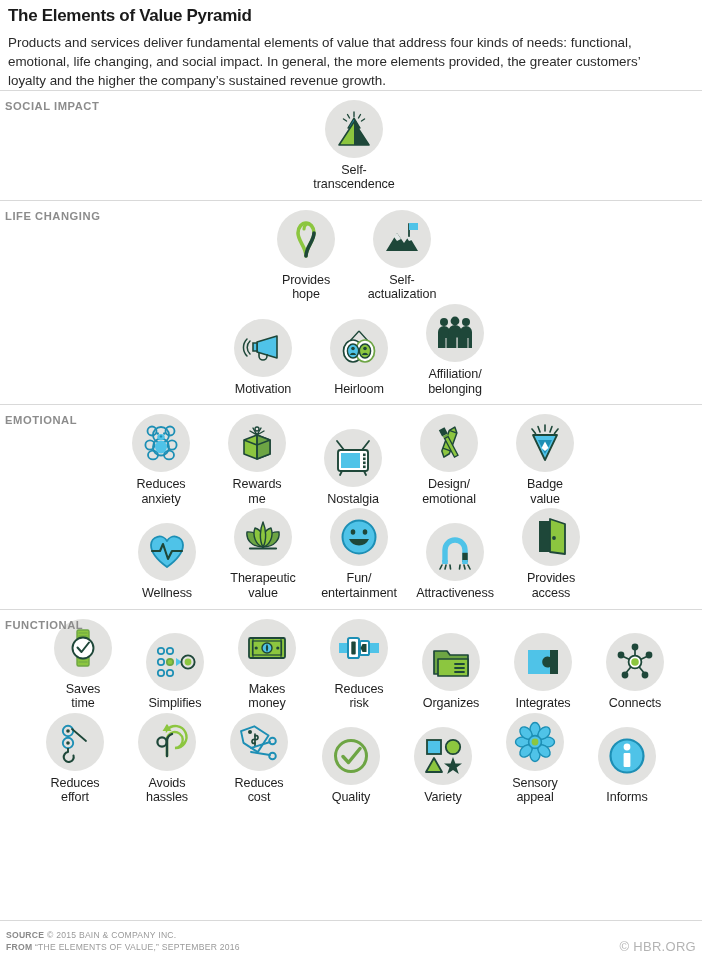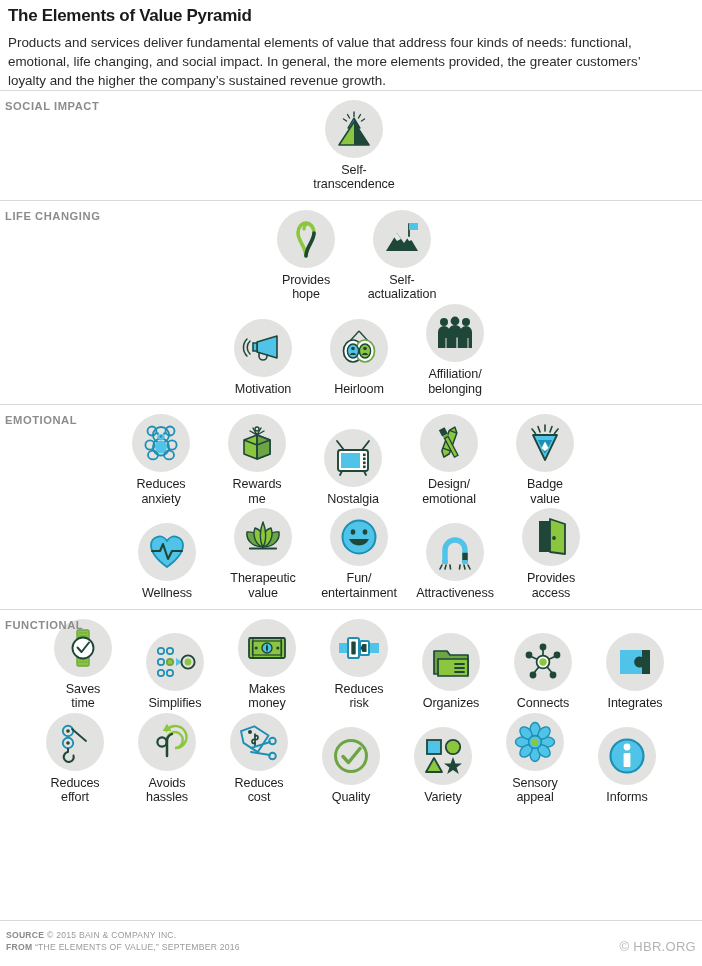--- a/index.html
+++ b/index.html
@@ -449,48 +449,48 @@
                     <line x1="24" y1="26" x2="33" y2="26"></line>
                     <line x1="24" y1="30" x2="33" y2="30"></line>
                   </g>
                 </svg>
               </div>
               <div class="lbl">Organizes</div>
             </div>
             <div class="cell narrow">
               <div class="disc">
                 <svg width="40" height="40" viewBox="0 0 40 40">
+                  <rect x="5" y="8" width="30" height="24" fill="#1E4739"></rect>
+                  <path d="M27 8 L5 8 L5 32 L27 32 L27 25 A5.5 5.5 0 1 1 27 15 Z" fill="#4FC3E8"></path>
+                </svg>
+              </div>
+              <div class="lbl">Integrates</div>
+            </div>
+            <div class="cell narrow">
+              <div class="disc">
+                <svg width="40" height="40" viewBox="0 0 40 40">
                   <g stroke="#1E4739" stroke-width="1.7">
                     <line x1="20" y1="20" x2="20" y2="6"></line>
                     <line x1="20" y1="20" x2="33" y2="14"></line>
                     <line x1="20" y1="20" x2="30" y2="32"></line>
                     <line x1="20" y1="20" x2="10" y2="32"></line>
                     <line x1="20" y1="20" x2="7" y2="14"></line>
                   </g>
                   <g fill="#1E4739">
                     <circle cx="20" cy="5" r="3.4"></circle>
                     <circle cx="34" cy="13" r="3.4"></circle>
                     <circle cx="30" cy="33" r="3.4"></circle>
                     <circle cx="10" cy="33" r="3.4"></circle>
                     <circle cx="6" cy="13" r="3.4"></circle>
                   </g>
                   <circle cx="20" cy="20" r="6.4" fill="#ffffff" stroke="#1E4739" stroke-width="1.8"></circle>
                   <circle cx="20" cy="20" r="3.8" fill="#8CC63F"></circle>
                 </svg>
               </div>
               <div class="lbl">Connects</div>
-            </div>
-            <div class="cell narrow">
-              <div class="disc">
-                <svg width="40" height="40" viewBox="0 0 40 40">
-                  <rect x="5" y="8" width="30" height="24" fill="#1E4739"></rect>
-                  <path d="M27 8 L5 8 L5 32 L27 32 L27 25 A5.5 5.5 0 1 1 27 15 Z" fill="#4FC3E8"></path>
-                </svg>
-              </div>
-              <div class="lbl">Integrates</div>
             </div>
           </div>
           <div class="row row-fn2">
             <div class="cell narrow">
               <div class="disc">
                 <svg width="40" height="40" viewBox="0 0 40 40">
                   <circle cx="13" cy="9" r="5.2" fill="none" stroke="#1D8FB5" stroke-width="1.9"></circle>
                   <circle cx="13" cy="9" r="1.8" fill="#1E4739"></circle>
                   <circle cx="13" cy="21" r="5.2" fill="none" stroke="#1D8FB5" stroke-width="1.9"></circle>
                   <circle cx="13" cy="21" r="1.8" fill="#1E4739"></circle>

